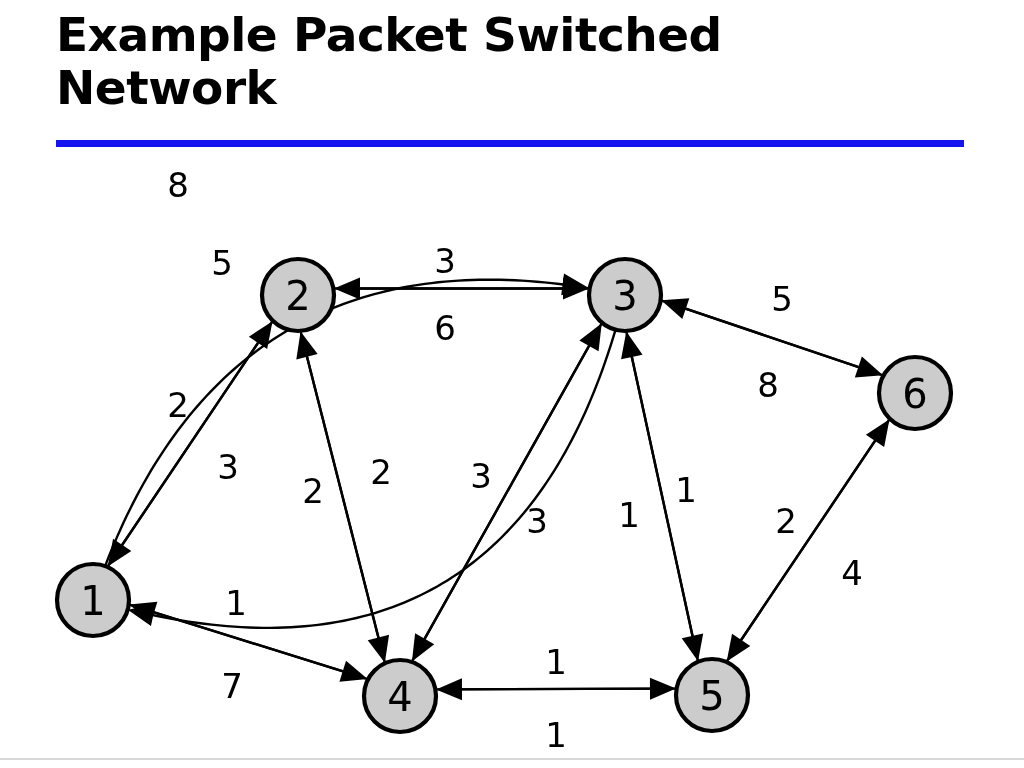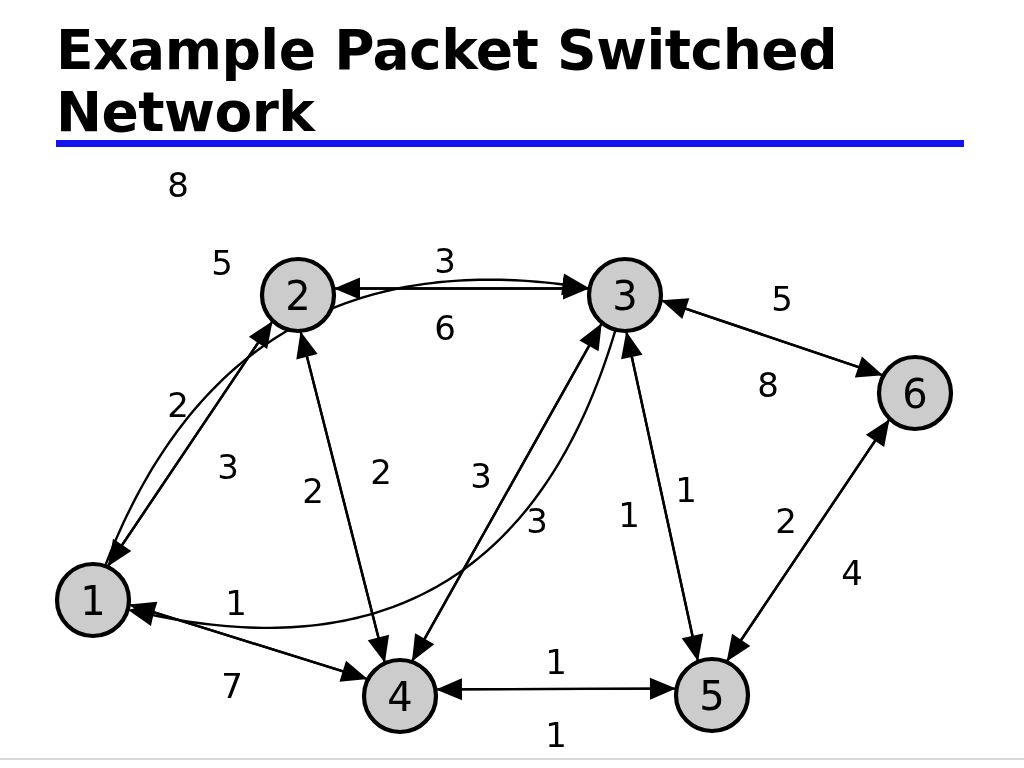--- a/index.html
+++ b/index.html
@@ -15,25 +15,25 @@
     font-family: "Liberation Sans", sans-serif;
   }
   #slide {
     position: absolute;
     inset: 0;
     background: #ffffff;
   }
   #title {
     position: absolute;
     left: 56px;
-    top: 20px;
+    top: 9px;
     width: 920px;
     font-family: "DejaVu Sans", sans-serif;
     font-weight: 700;
-    font-size: 55px;
+    font-size: 47px;
     line-height: 1.12;
     letter-spacing: -0.5px;
     color: #000000;
     white-space: pre-line;
   }
   #title-rule {
     position: absolute;
     left: 56px;
     top: 140px;
     width: 908px;

